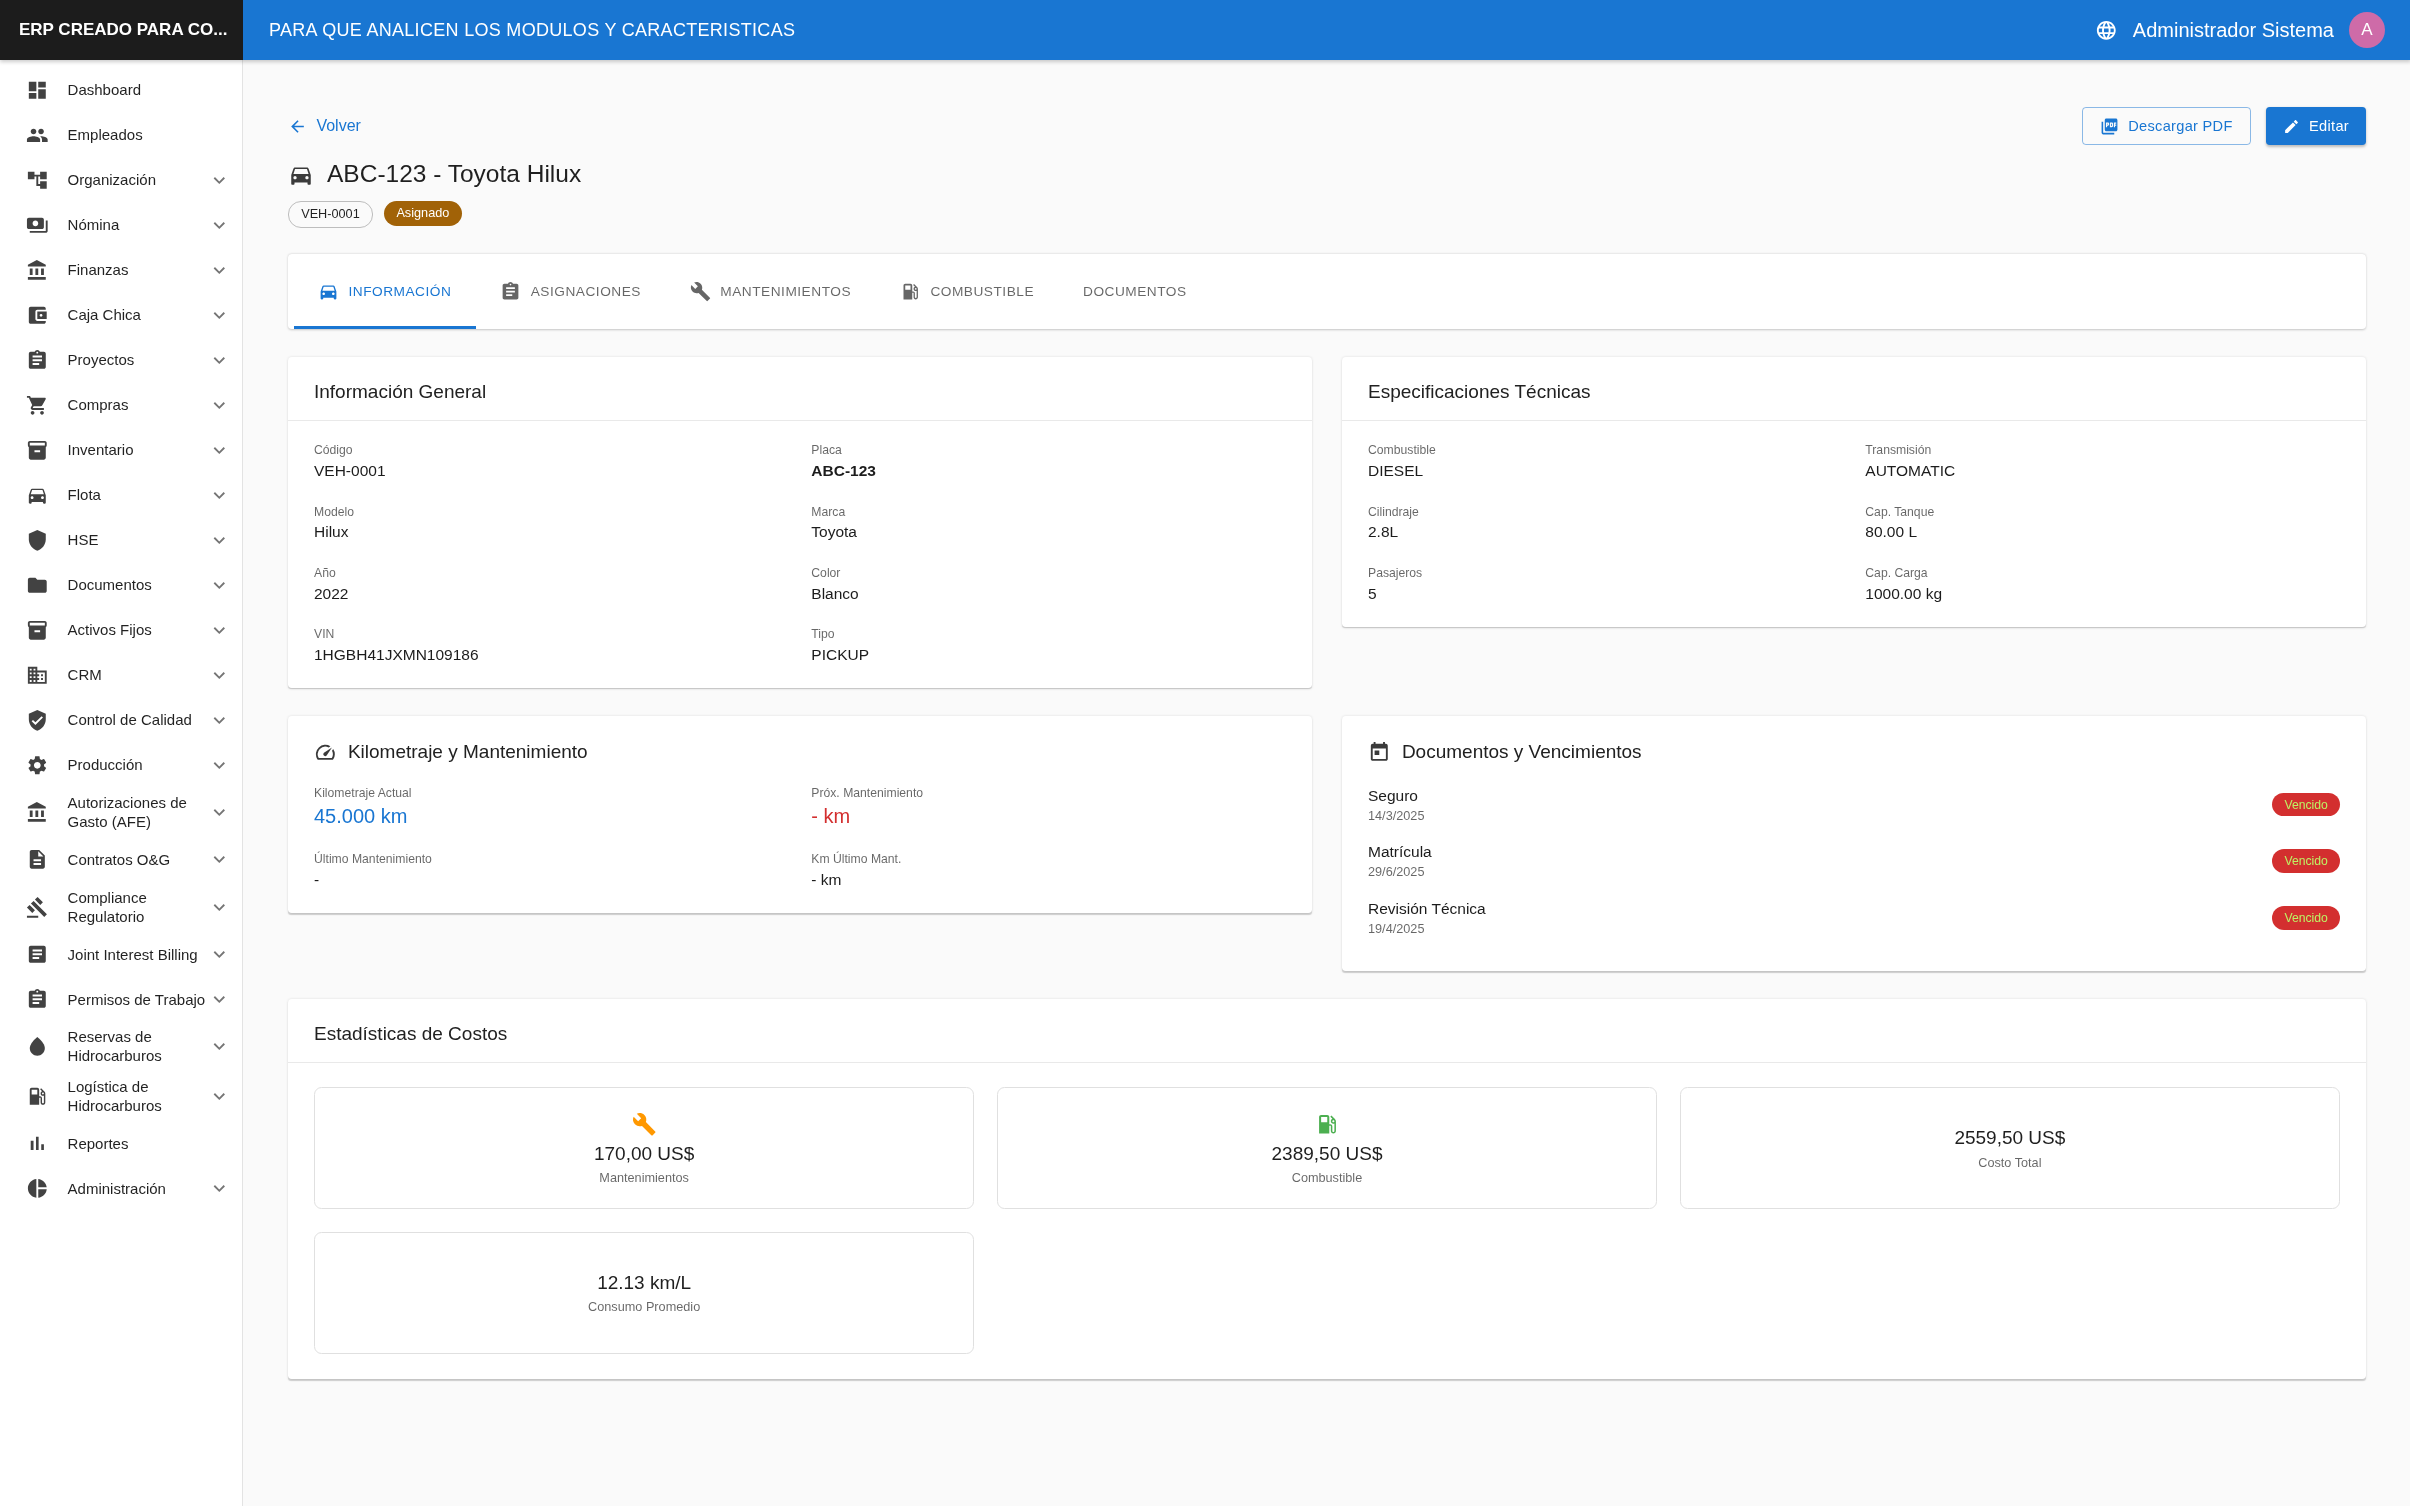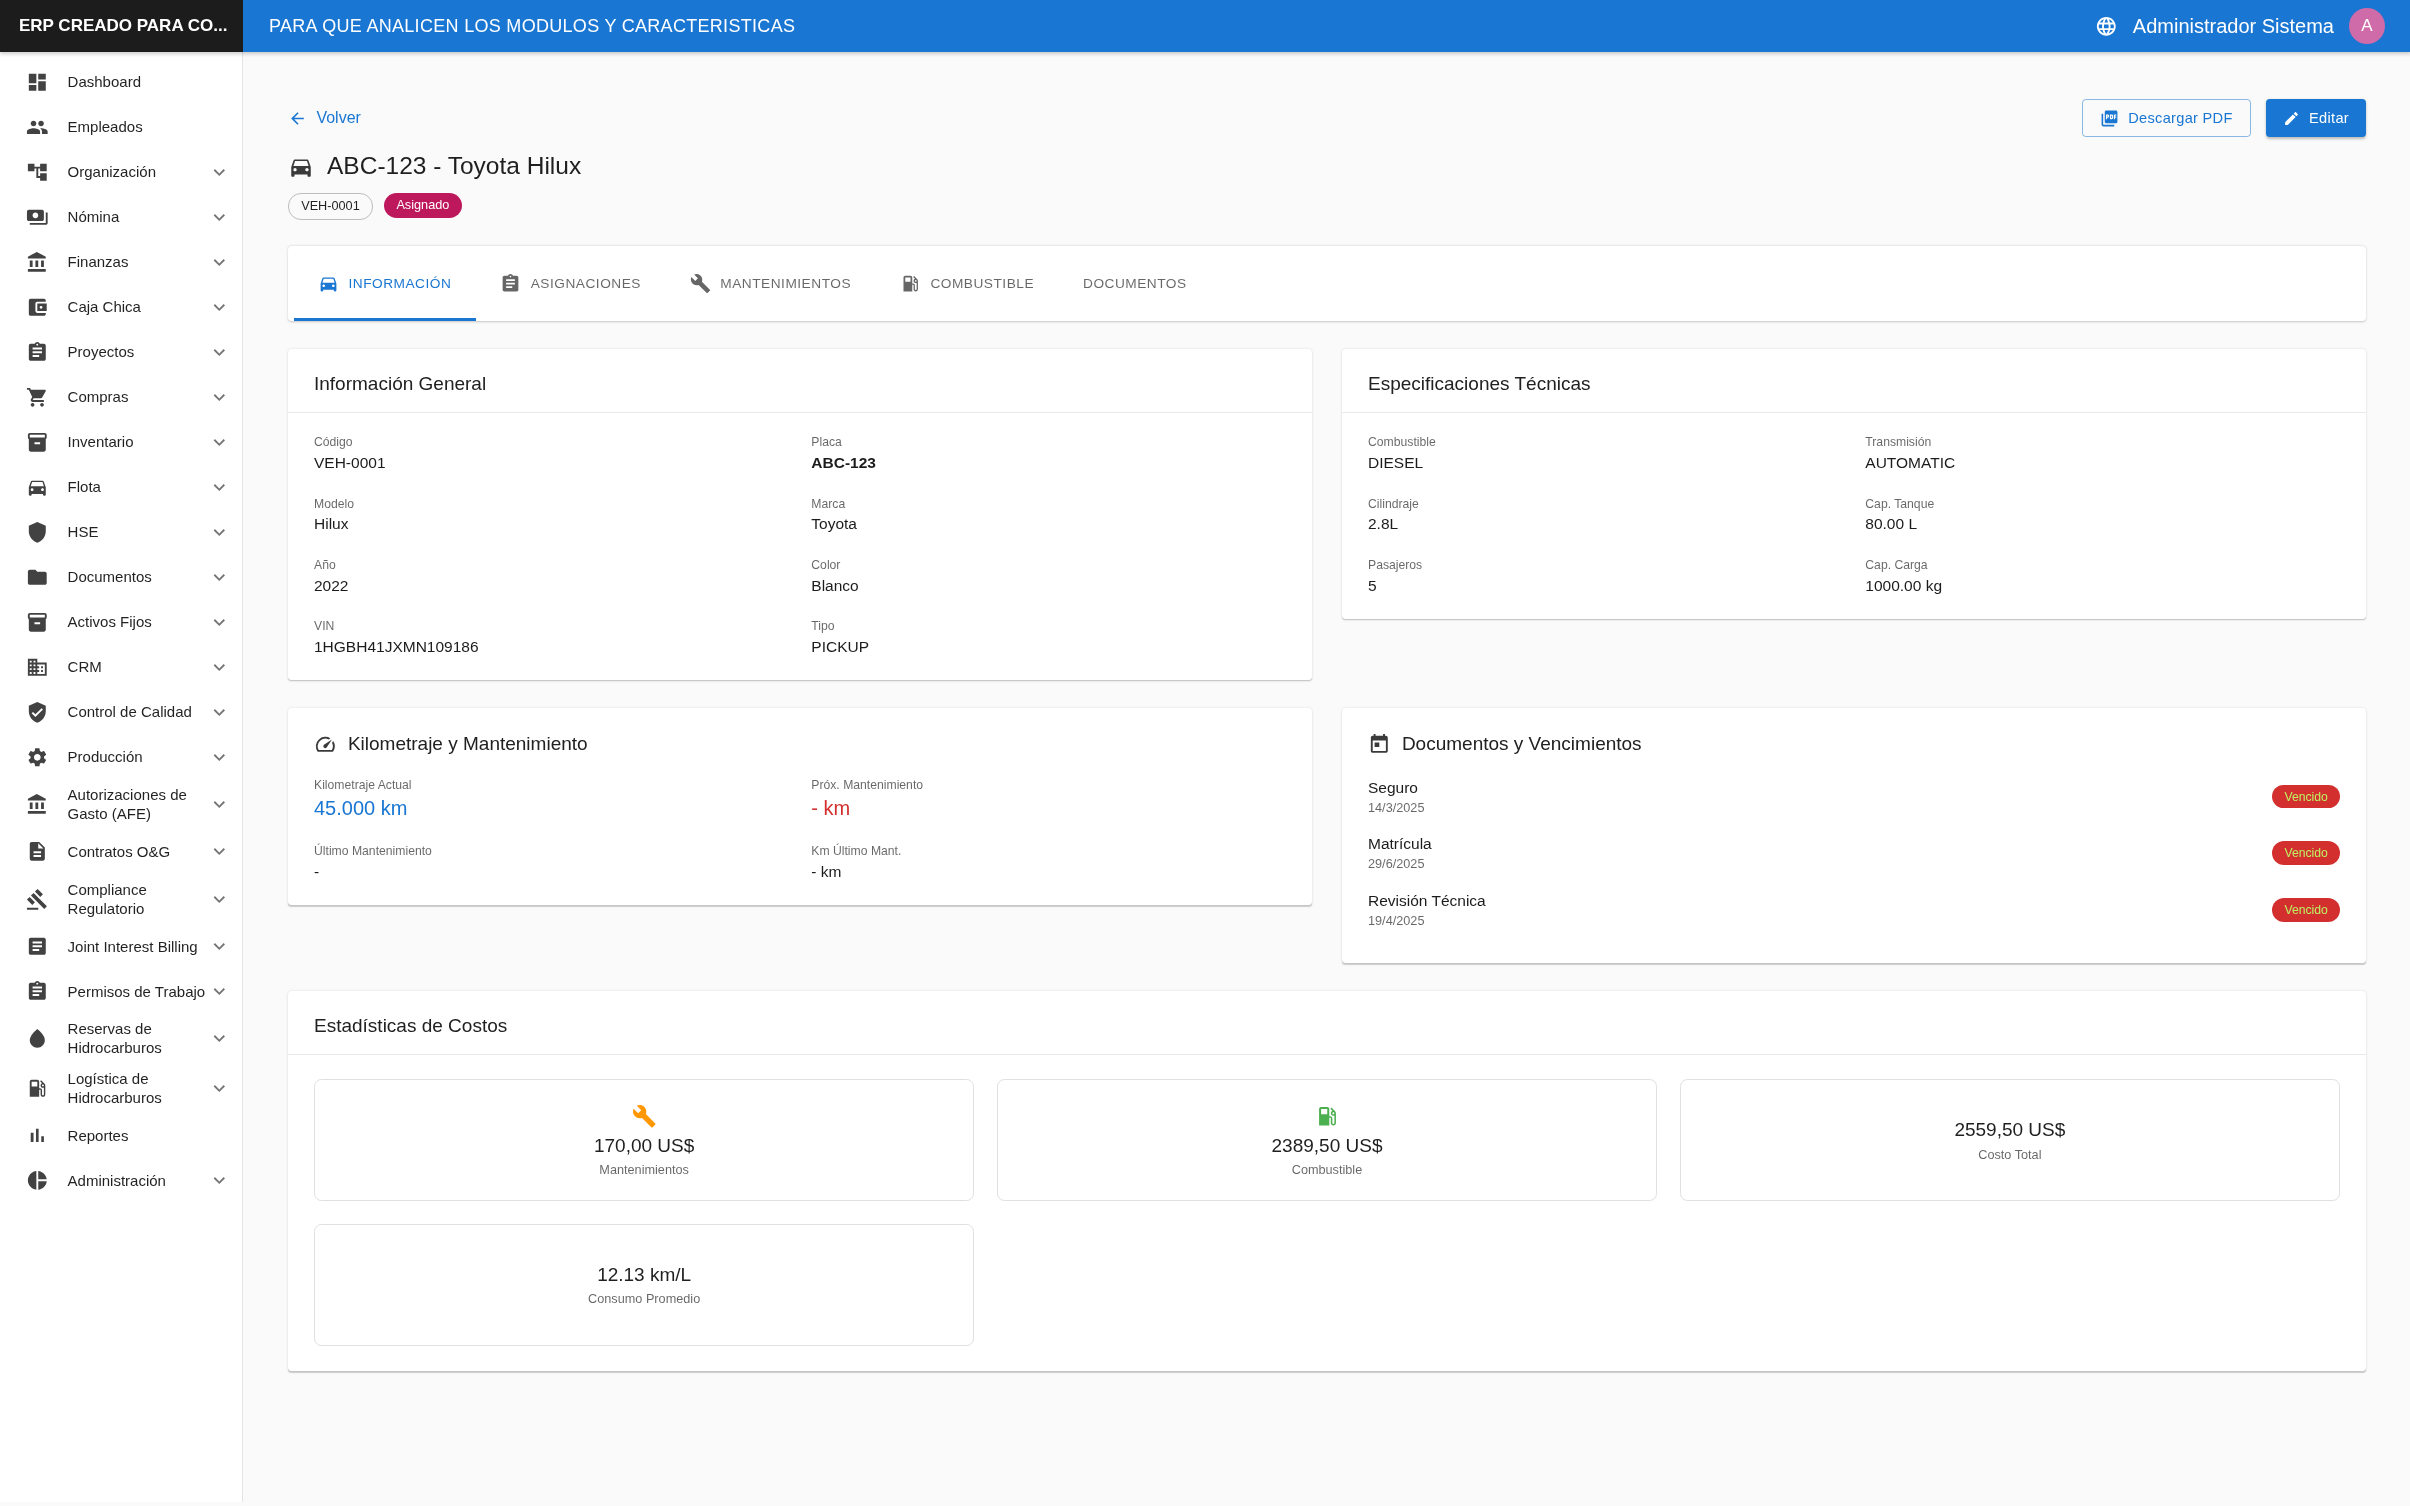--- a/index.html
+++ b/index.html
@@ -1,21 +1,21 @@
 <!DOCTYPE html>
 <html style="font-size:15px"><head>
 <meta charset="utf-8">
 <style>
   html,body{margin:0;padding:0}
   body{width:2411px;height:1507px;overflow:hidden;background:#fafafa;
        font-family:"Liberation Sans",sans-serif;color:rgba(0,0,0,.87)}
   a{text-decoration:none}
 
   
-  .topbar{display:flex;height:52px;position:relative;z-index:10;box-shadow:0 1.9px 3.8px rgba(0,0,0,.2)}
+  .topbar{display:flex;height:60px;position:relative;z-index:10;box-shadow:0 1.9px 3.8px rgba(0,0,0,.2)}
   .logo-box{width:243px;min-width:243px;background:#1c1c1c;color:#fff;display:flex;align-items:center;
             padding:0 19px;box-sizing:border-box;font-size:17px;font-weight:700;white-space:nowrap;overflow:hidden}
   .appbar{flex:1;background:#1976d2;display:flex;align-items:center;padding:0 26px;color:#fff}
   .appbar-title{font-size:18px;font-weight:500;letter-spacing:0.3px}
   .appbar-right{margin-left:auto;display:flex;align-items:center;gap:15px}
   .user-name{font-size:20px}
   .avatar{width:36px;height:36px;border-radius:50%;background:#ce6ba8;color:#fff;display:flex;
           align-items:center;justify-content:center;font-size:17px;cursor:pointer}
 
   
@@ -45,21 +45,21 @@
   .btn{display:inline-flex;align-items:center;gap:9.4px;height:38px;padding:0 17px;border-radius:3.8px;
        font-family:inherit;font-size:14.6px;font-weight:500;letter-spacing:0.3px;cursor:pointer}
   .btn-outlined{background:transparent;border:0.9px solid rgba(25,118,210,.5);color:#1976d2}
   .btn-contained{background:#1976d2;border:none;color:#fff;box-shadow:0 1.9px 2.8px rgba(0,0,0,.25)}
 
   .title-row{display:flex;align-items:flex-end;gap:13px;margin-top:15px}
   .page-title{margin:0;font-size:24.5px;font-weight:500;color:#1f1f1f}
   .chips-row{display:flex;gap:11.3px;margin-top:13px}
   .chip{display:inline-flex;align-items:center;height:24.5px;padding:0 12.2px;border-radius:13px;font-size:12.7px}
   .chip-outlined{border:0.9px solid #bdbdbd;color:rgba(0,0,0,.87)}
-  .chip-primary{background:#be185d;color:#fff}
+  .chip-primary{background:#a16207;color:#fff}
   .chip-error{background:#d32f2f;color:#bef264;height:23.5px;font-size:12.2px}
 
   .tabs-card{margin-top:26px;background:#fff;border-radius:3.8px;height:75px;display:flex;align-items:stretch;
              padding:0 5.6px;box-shadow:0 0.9px 2.8px rgba(0,0,0,.12),0 0.9px 1.9px rgba(0,0,0,.1)}
   .tab{display:flex;align-items:center;gap:9.4px;padding:0 24.5px;font-size:13.7px;font-weight:500;letter-spacing:0.5px;
        color:rgba(0,0,0,.6);cursor:pointer;position:relative;text-transform:uppercase}
   .tab .icon{color:inherit}
   .tab.active{color:#1976d2}
   .tab.active::after{content:"";position:absolute;left:0;right:0;bottom:0;height:2.8px;background:#1976d2}
 

